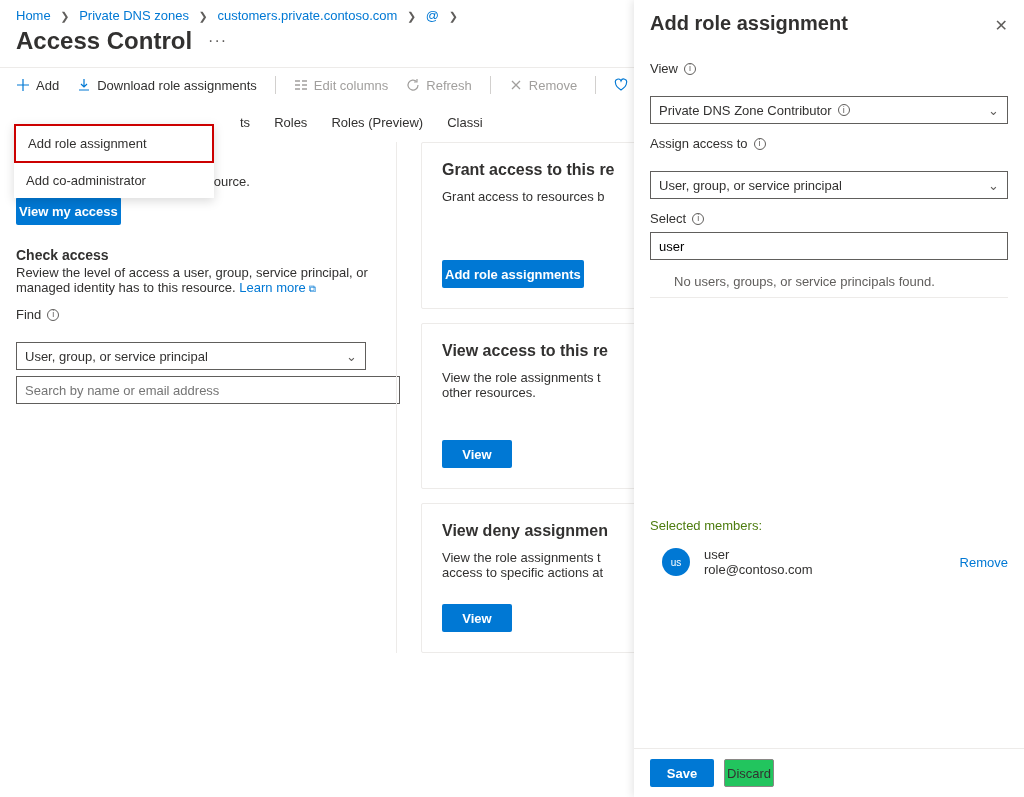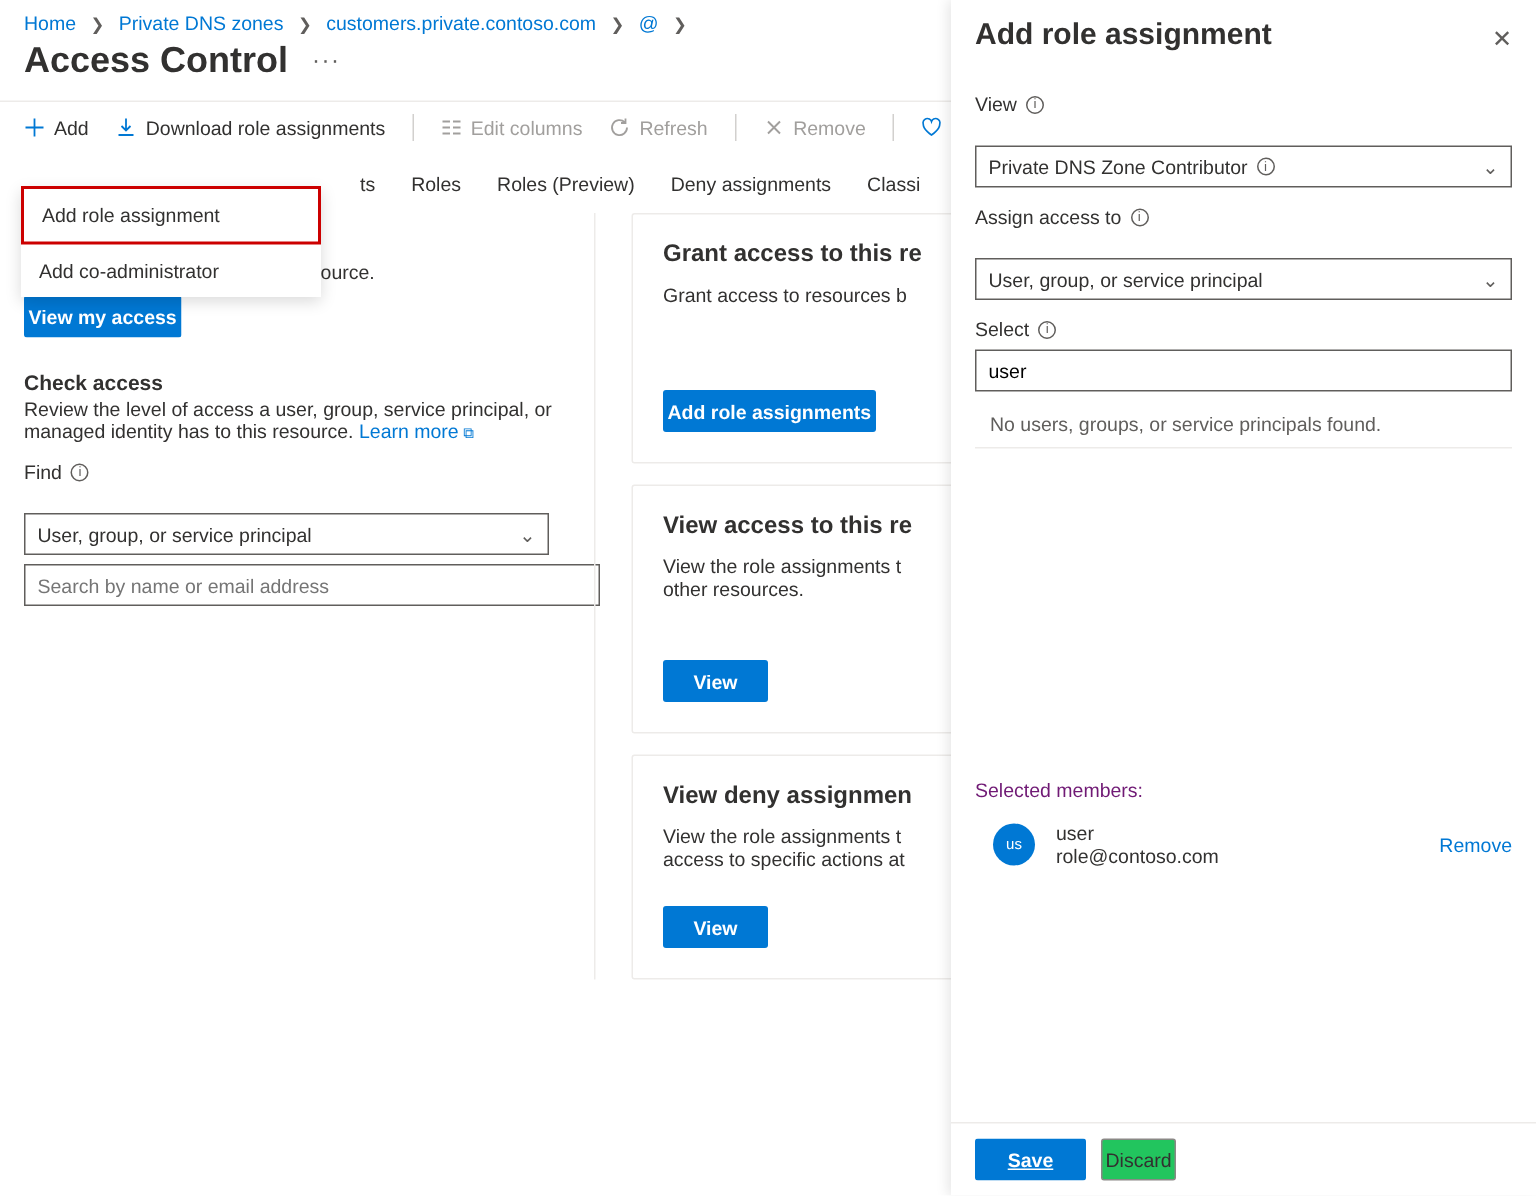--- a/index.html
+++ b/index.html
@@ -64,23 +64,23 @@
   .card .btn.primary { }
   .card.first { margin-top: 0; }
 
   
   .panel { position: absolute; top: 0; right: 0; width: 390px; height: 797px; background: #fff; box-shadow: -2px 0 8px rgba(0,0,0,0.1); z-index: 20; display: flex; flex-direction: column; }
   .panel-head { padding: 12px 16px 14px 16px; display: flex; justify-content: space-between; align-items: flex-start; }
   .panel-head h2 { font-size: 20px; font-weight: 600; }
   .panel-close { font-size: 16px; cursor: pointer; color: #605e5c; margin-top: 4px; }
   .panel-body { padding: 2px 16px 0 16px; flex: 1; overflow: auto; }
   .panel .sel, .panel input.txt { width: 100%; }
-  .panel .hint { color: #605e5c; font-size: 13px; margin: 14px 0 8px 10px; }
+  .panel .hint { color: #605e5c; font-size: 13px; margin: 14px 0 8px 24px; }
   .panel hr { border:none; border-top:1px solid #edebe9; margin: 6px 0 0 0; }
-  .selected-head { font-size: 13px; color: #701a75; margin-top: 220px; }
+  .selected-head { font-size: 13px; color: #4d7c0f; margin-top: 220px; }
   .member-row { display: flex; align-items: center; margin-top: 14px; }
   .avatar { width: 28px; height: 28px; border-radius: 50%; background: #0078d4; color: #fff; font-size: 10px; display:flex; align-items:center; justify-content:center; margin-left: 12px; }
   .member-info { margin-left: 14px; font-size: 13px; }
   .member-remove { margin-left: auto; color: #0078d4; cursor: pointer; font-size: 13px; }
   .panel-foot { border-top: 1px solid #edebe9; padding: 10px 16px; display:flex; gap: 10px; }
 
   .ext-icon { font-size: 10px; margin-left: 3px; }
 
   
   .sel-inner { display: flex; align-items: center; gap: 6px; }
@@ -161,21 +161,20 @@
 <div class="add-menu">
   <div class="mi highlight">Add role assignment</div>
   <div class="mi">Add co-administrator</div>
 </div>
 
 <div class="tabs">
   <span style="width:200px;"></span>
   <span class="tab">ts</span>
   <span class="tab">Roles</span>
   <span class="tab">Roles (Preview)</span>
-  <span class="tab">Deny assignments</span>
   <span class="tab">Classi</span>
 </div>
 
 <div class="main">
 
   <div class="left-col">
     <div class="section">
       <div class="sec-title">My access</div>
       <div class="sec-desc">View my level of access to this resource.</div>
       <div style="margin-top:8px;">
@@ -268,16 +267,16 @@
     <div class="member-row">
       <div class="avatar">us</div>
       <div class="member-info">
         <div>user</div>
         <div>role@contoso.com</div>
       </div>
       <span class="member-remove">Remove</span>
     </div>
   </div>
   <div class="panel-foot">
-    <span class="btn primary" style="width:74px;text-decoration:underline;">Save</span>
+    <span class="btn primary" style="width:64px;">Save</span>
     <span class="btn default">Discard</span>
   </div>
 </div>
 
 </body></html>

